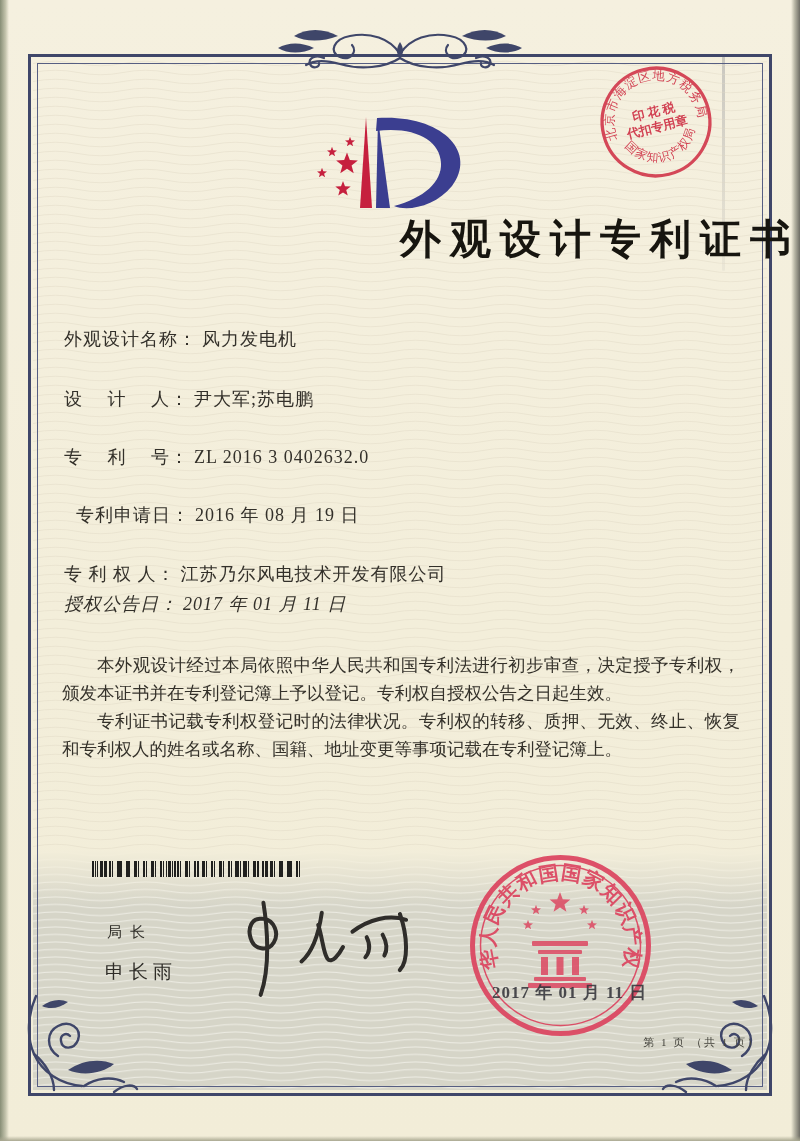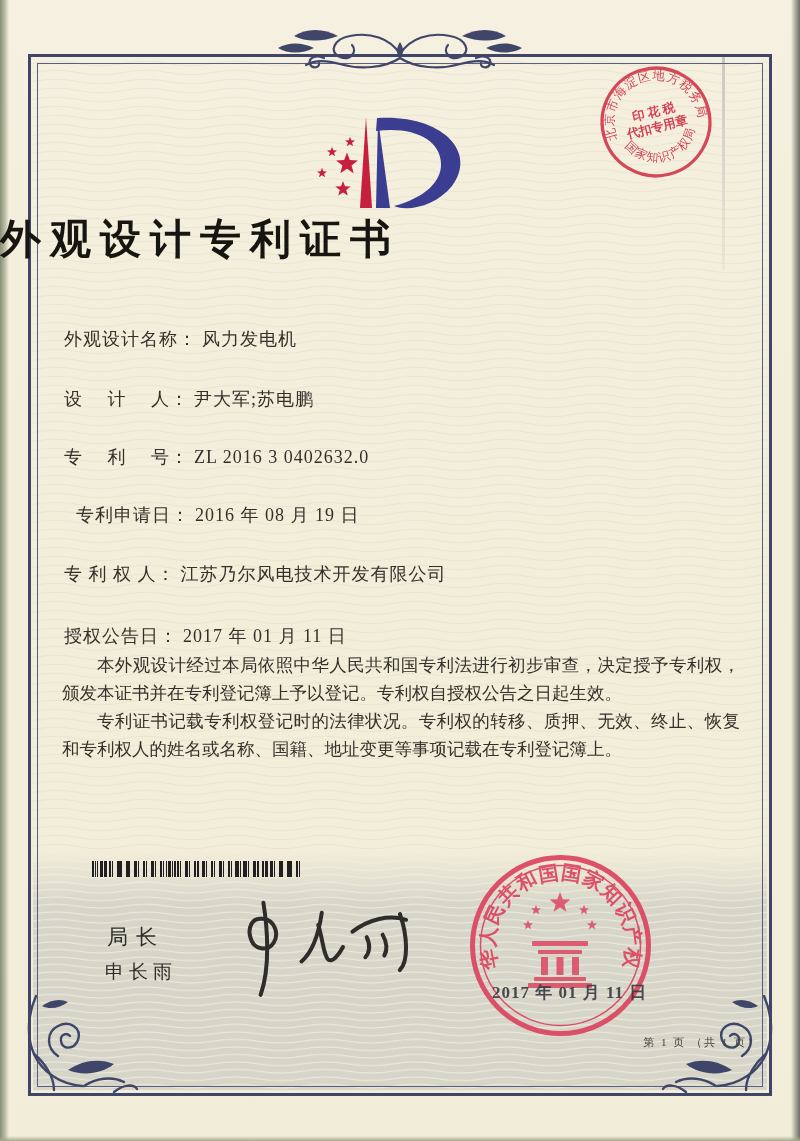--- a/index.html
+++ b/index.html
@@ -11,32 +11,32 @@
   #edge-left{left:0;top:0;width:9px;height:1141px;background:linear-gradient(90deg,#878e76,#c2c2ab 60%,rgba(194,194,171,0));}
   #edge-right{right:0;top:0;width:9px;height:1141px;background:linear-gradient(270deg,#6d6c64,#b9b7a6 60%,rgba(185,183,166,0));}
   #edge-bottom{left:0;bottom:0;width:800px;height:5px;background:linear-gradient(0deg,#a9a891,rgba(169,168,145,0));}
   #crease{left:722px;top:56px;width:3px;height:215px;opacity:.5;border-radius:2px;
           background:linear-gradient(180deg,rgba(70,76,98,.5),rgba(70,76,98,.1));}
   
   #frame-outer{left:28px;top:54px;width:738px;height:1036px;border:3px solid #3f4669;z-index:3;}
   #frame-inner{left:37px;top:63px;width:724px;height:1022px;border:1px solid #565e82;z-index:3;}
   
   #cert-no{left:64px;top:98px;font-size:17px;letter-spacing:3px;color:#3a3832;z-index:5;}
-  #title{left:0;top:212px;width:800px;text-align:left;font-size:41px;font-weight:600;
+  #title{left:0;top:212px;width:800px;text-align:right;font-size:41px;font-weight:600;
          letter-spacing:9px;color:#17150f;z-index:5;}
   .field-row{left:64px;font-size:18px;letter-spacing:1px;z-index:5;white-space:nowrap;}
   .field-value{margin-left:5px;}
   #body-text{left:62px;top:651px;width:678px;font-size:17.5px;line-height:28px;
              text-align:justify;color:#34312a;z-index:5;}
   #body-text p{margin:0;text-indent:2em;}
   #barcode{left:92px;top:861px;width:210px;height:16px;z-index:5;
     background:
       repeating-linear-gradient(90deg,#20201e 0 2px,rgba(0,0,0,0) 2px 3px,#20201e 3px 4px,rgba(0,0,0,0) 4px 8px,#20201e 8px 11px,rgba(0,0,0,0) 11px 12px,#20201e 12px 13px,rgba(0,0,0,0) 13px 17px),
       repeating-linear-gradient(90deg,rgba(0,0,0,0) 0 5px,#20201e 5px 6px,rgba(0,0,0,0) 6px 13px,#20201e 13px 15px,rgba(0,0,0,0) 15px 23px);}
-  #sig-role{left:107px;top:923px;font-size:21px;letter-spacing:8px;color:#2e2c27;z-index:5;}
+  #sig-role{left:107px;top:923px;font-size:15px;letter-spacing:8px;color:#2e2c27;z-index:5;}
   #sig-name{left:105px;top:959px;font-size:19px;letter-spacing:5px;color:#2e2c27;z-index:5;}
   #footer-page{left:0;top:1035px;width:760px;text-align:right;font-size:11px;letter-spacing:2px;color:#45443d;z-index:5;}
   
   #tax-stamp{left:598px;top:64px;width:116px;height:116px;transform:rotate(-14deg);z-index:6;opacity:.92;}
   #main-seal{left:468px;top:853px;width:185px;height:185px;z-index:6;}
   #seal-date{left:492px;top:981px;width:170px;font-size:17px;font-weight:bold;letter-spacing:1px;
              color:rgba(52,52,58,.88);z-index:7;white-space:nowrap;}
   #gray-fade{left:33px;top:850px;width:734px;height:56px;z-index:2;
              background:linear-gradient(180deg,#f3eeda,rgba(243,238,218,0));}
   .orn{z-index:4;}
@@ -160,21 +160,21 @@
   </div>
   <div class="abs field-row" style="top:445px;">
     <span>专　 利 　号：</span><span class="field-value">ZL 2016 3 0402632.0</span>
   </div>
   <div class="abs field-row" style="top:503px;margin-left:12px;">
     <span>专利申请日：</span><span class="field-value">2016 年 08 月 19 日</span>
   </div>
   <div class="abs field-row" style="top:562px;">
     <span>专 利 权 人：</span><span class="field-value">江苏乃尔风电技术开发有限公司</span>
   </div>
-  <div class="abs field-row" style="top:624px;">
+  <div class="abs field-row" style="top:592px;font-style:italic;">
     <span>授权公告日：</span><span class="field-value">2017 年 01 月 11 日</span>
   </div>
 
   <div class="abs" id="body-text">
     <p>本外观设计经过本局依照中华人民共和国专利法进行初步审查，决定授予专利权，颁发本证书并在专利登记簿上予以登记。专利权自授权公告之日起生效。</p>
     <p>专利证书记载专利权登记时的法律状况。专利权的转移、质押、无效、终止、恢复和专利权人的姓名或名称、国籍、地址变更等事项记载在专利登记簿上。</p>
   </div>
 
   <div class="abs" id="barcode"></div>
 

